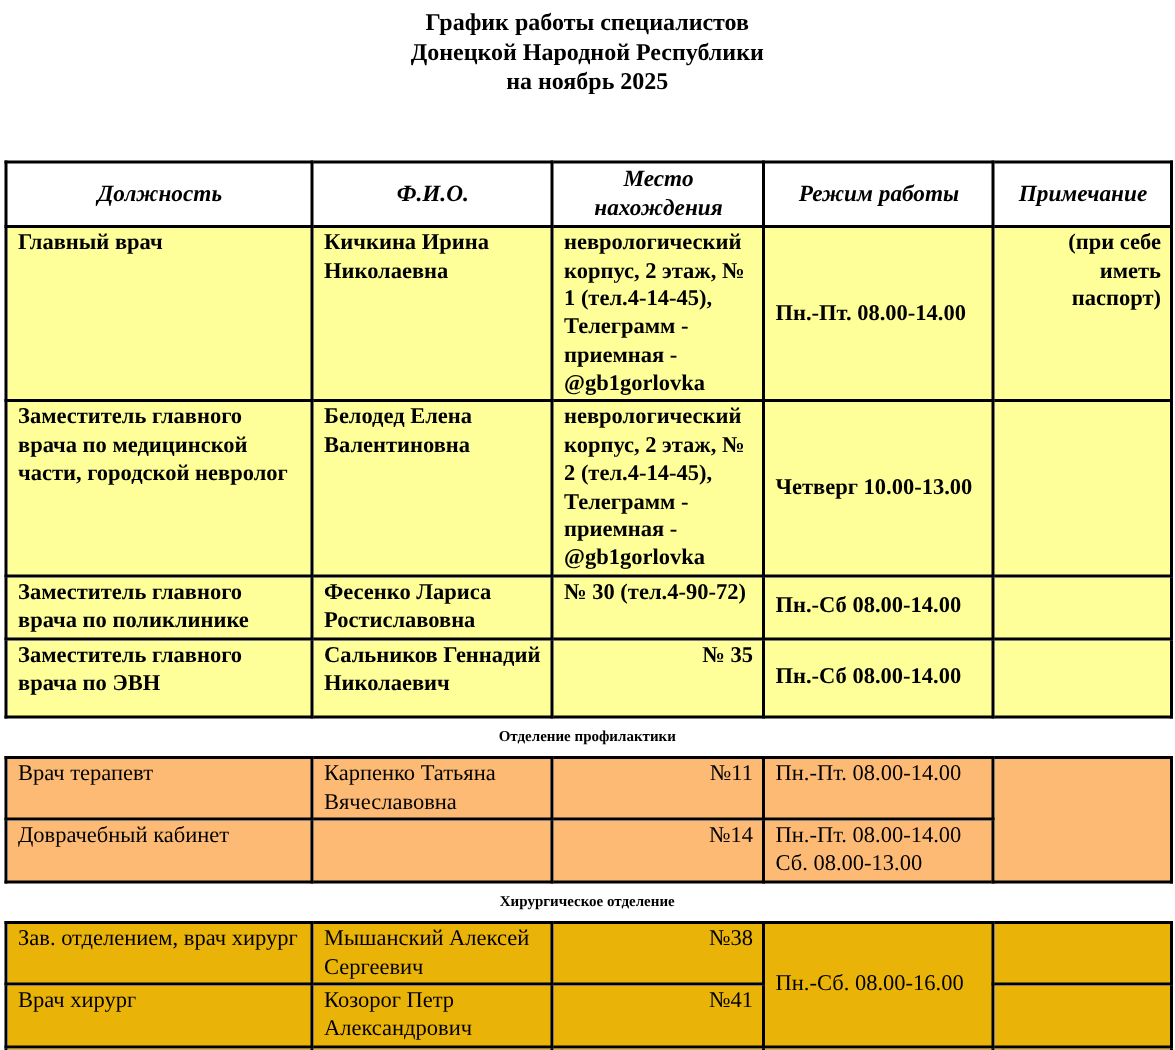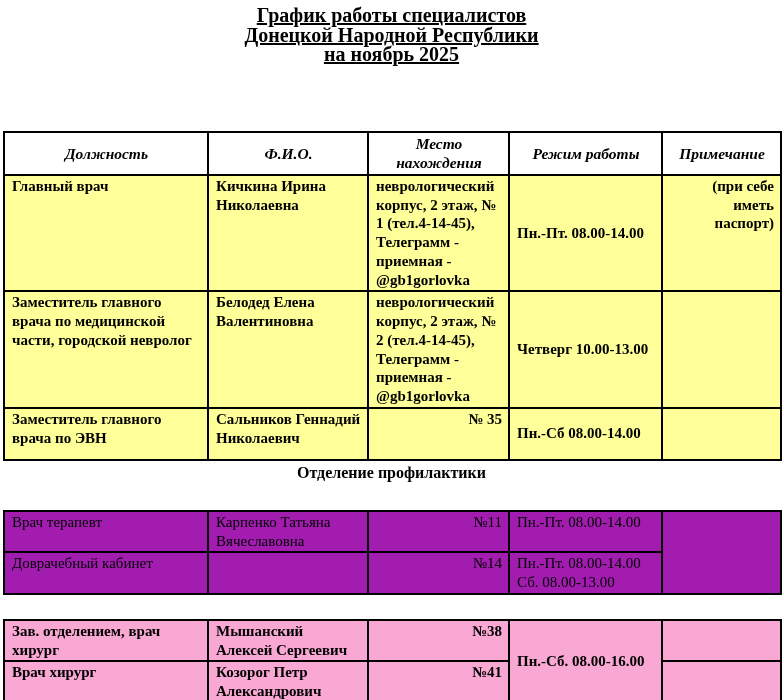--- a/index.html
+++ b/index.html
@@ -14,30 +14,28 @@
     width: 783px;
     height: 700px;
     overflow: hidden;
     background: #ffffff;
   }
   .title-block {
     height: 101px;
     padding-top: 6px;
     text-align: center;
     font-weight: bold;
-    font-size: 20px;
+    font-size: 16px;
     line-height: 19.5px;
-    text-decoration: underline;
   }
   table.sched {
     border-collapse: collapse;
     table-layout: fixed;
     width: 777px;
     margin-left: 3px;
-    margin-top: 24px;
   }
   table.sched td, table.sched th {
     border: 2px solid #000000;
     padding: 1px 6px 1px 7px;
     font-size: 15px;
     line-height: 1.25;
     overflow: hidden;
   }
   table.sched th {
     font-weight: bold;
@@ -46,32 +44,32 @@
     vertical-align: middle;
     background: #ffffff;
     font-size: 15.5px;
   }
   .band {
     height: 25px;
     display: flex;
     align-items: center;
     justify-content: center;
     font-weight: bold;
-    font-size: 16px;
+    font-size: 10px;
     border-radius: 11px;
   }
   .tl { text-align: left;   vertical-align: top; }
   .tc { text-align: right; vertical-align: top; }
   .ml { text-align: left;   vertical-align: middle; }
   .pre { white-space: pre-line; }
   .lh-sm { line-height: 1.12; }
   .t-admin td { background: #FFFF99; font-weight: bold; }
   .t-admin th { background: #ffffff; }
-  .t-proph td { background: #a21caf; font-family: Liberation Serif, serif; }
-  .t-surg  td { background: #f9a8d4; font-weight: bold; }
+  .t-proph td { background: #fdba74; font-family: Liberation Serif, serif; }
+  .t-surg  td { background: #eab308; }
   .t-surg { border-bottom: 3px solid #000; }
 </style>
 </head>
 <body>
 
 <div class="page">
 
   <div class="title-block">
     <div>График работы специалистов</div>
     <div>Донецкой Народной Республики</div>
@@ -102,20 +100,27 @@
       <td class="ml">Пн.-Пт. 08.00-14.00</td>
       <td class="tc">(при себе иметь паспорт)</td>
     </tr>
     <tr style="height:97px">
       <td class="tl">Заместитель главного врача по медицинской части, городской невролог</td>
       <td class="tl">Белодед Елена Валентиновна</td>
       <td class="tl">неврологический корпус, 2 этаж, № 2 (тел.4-14-45), Телеграмм - приемная - @gb1gorlovka</td>
       <td class="ml">Четверг 10.00-13.00</td>
       <td class="tc"></td>
     </tr>
+    <tr style="height:42px">
+      <td class="tl">Заместитель главного врача по поликлинике</td>
+      <td class="tl">Фесенко Лариса Ростиславовна</td>
+      <td class="tl">№ 30 (тел.4-90-72)</td>
+      <td class="ml">Пн.-Сб 08.00-14.00</td>
+      <td class="tc"></td>
+    </tr>
     <tr style="height:52px">
       <td class="tl">Заместитель главного врача по ЭВН</td>
       <td class="tl">Сальников Геннадий Николаевич</td>
       <td class="tc">№ 35</td>
       <td class="ml">Пн.-Сб 08.00-14.00</td>
       <td class="tc"></td>
     </tr>
   </tbody>
     </table>
 
@@ -140,20 +145,21 @@
     <tr style="height:34px">
       <td class="tl">Доврачебный кабинет</td>
       <td class="tl"></td>
       <td class="tc">№14</td>
       <td class="tl pre">Пн.-Пт.  08.00-14.00
 Сб. 08.00-13.00</td>
     </tr>
   </tbody>
     </table>
 
+  <div class="band">Хирургическое отделение</div>
 
   <table class="sched t-surg">
     <colgroup>
       <col style="width:204px">
         <col style="width:160px">
         <col style="width:141px">
         <col style="width:153px">
         <col style="width:119px">
     </colgroup>
     <tbody>

